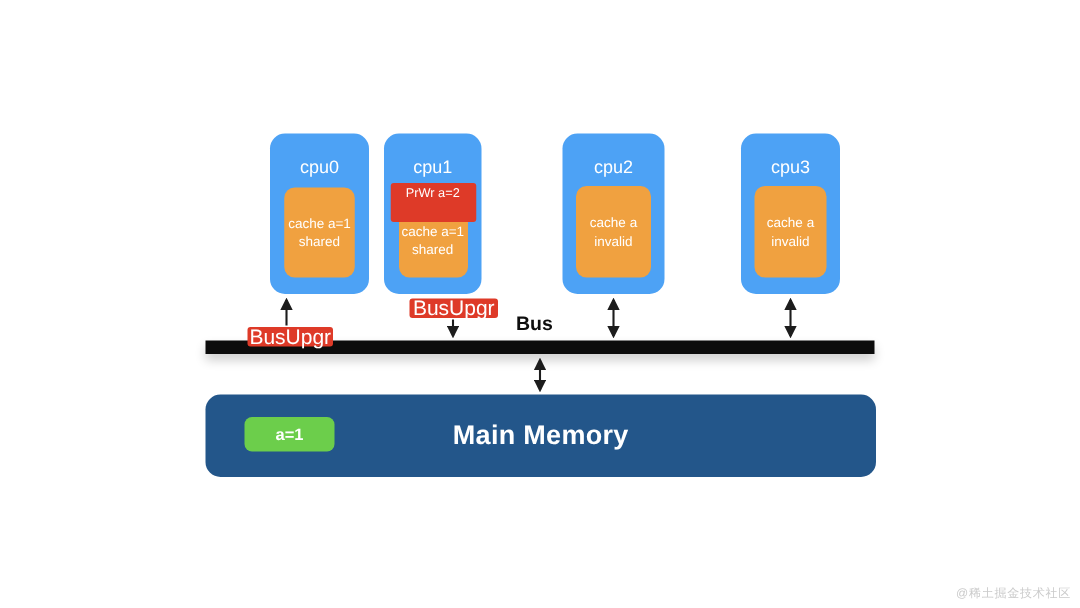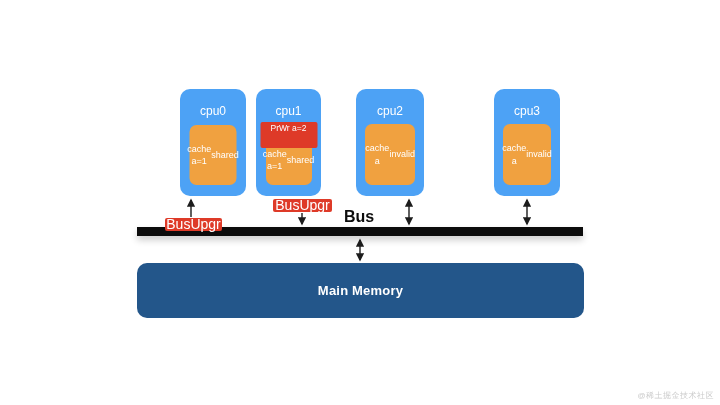--- a/index.html
+++ b/index.html
@@ -18,56 +18,56 @@
   }
   .cpu-name{
     position:absolute;top:15px;left:0;right:0;
     text-align:center;color:#ffffff;font-size:12px;
   }
   .cache-box{
     position:absolute;left:50%;transform:translateX(-50%);
     background:var(--cache-orange,#F0A140);
     border-radius:7px;color:#ffffff;
     font-size:9px;line-height:12.5px;
-    display:flex;align-items:center;justify-content:center;
+    display:flex;flex-direction:column;align-items:center;justify-content:center;
     text-align:center;
   }
   .action-tag{
     position:absolute;left:50%;transform:translateX(-50%);
     background:var(--alert-red,#DE3A28);
     color:#ffffff;font-size:8.5px;line-height:13px;height:26px;
     text-align:center;border-radius:2px;z-index:2;
   }
 
   
   .bus-bar{
     position:absolute;left:137px;top:227px;width:446px;height:9px;
     background:var(--bus-black,#0C0C0C);z-index:2;
     box-shadow:0 4px 7px rgba(0,0,0,0.20);
   }
   .bus-label{
     position:absolute;left:344px;top:208px;
-    font-size:16px;font-weight:bold;color:#0e0e0e;z-index:3;
+    font-size:13px;font-weight:bold;color:#0e0e0e;z-index:3;
   }
   .bus-tag{
     position:absolute;background:var(--alert-red,#DE3A28);
     color:#ffffff;font-size:14px;text-align:center;
     border-radius:2px;z-index:4;height:13px;line-height:13px;
   }
   .bus-tag.snoop{left:165px;top:218px;width:57px;}
   .bus-tag.issue{left:273px;top:199px;width:59px;}
 
   
   .memory-box{
     position:absolute;left:137px;top:263px;width:447px;height:55px;
     background:var(--memory-navy,#23568A);border-radius:10px;
   }
   .memory-label{
     position:absolute;inset:0;display:flex;align-items:center;justify-content:center;
-    color:#ffffff;font-size:13px;font-weight:600;letter-spacing:.2px;
+    color:#ffffff;font-size:18px;font-weight:600;letter-spacing:.2px;
   }
   .value-chip{
     position:absolute;left:26px;top:15px;width:60px;height:23px;
     background:var(--value-green,#6CCE4B);border-radius:5px;
     color:#ffffff;font-size:11px;font-weight:600;
     display:flex;align-items:center;justify-content:center;z-index:2;
   }
 
   
   .arrow-layer{position:absolute;left:0;top:0;width:720px;height:405px;z-index:3;pointer-events:none;}
@@ -93,21 +93,21 @@
 
   <div class="cpu-card" style="left:256px;width:65px;">
     <div class="cpu-name">cpu1</div>
     <div class="action-tag" style="top:33px;width:57px;">PrWr a=2</div>
     <div class="cache-box" style="top:46px;width:46px;height:50px;">
       <span>cache a=1</span>
       <span>shared</span>
     </div>
   </div>
 
-  <div class="cpu-card" style="left:356px;width:68px;">
+  <div class="cpu-card" style="left:375px;width:68px;">
     <div class="cpu-name">cpu2</div>
     <div class="cache-box" style="top:35px;width:50px;height:61px;">
       <span>cache a</span>
       <span>invalid</span>
     </div>
   </div>
 
   <div class="cpu-card" style="left:494px;width:66px;">
     <div class="cpu-name">cpu3</div>
     <div class="cache-box" style="top:35px;width:48px;height:61px;">
@@ -130,16 +130,17 @@
     </defs>
     <line x1="191" y1="217" x2="191" y2="200" marker-end="url(#ah)"></line>
     <line x1="302" y1="213" x2="302" y2="224" marker-end="url(#ah)"></line>
     <line x1="409" y1="200" x2="409" y2="224" marker-start="url(#ah)" marker-end="url(#ah)"></line>
     <line x1="527" y1="200" x2="527" y2="224" marker-start="url(#ah)" marker-end="url(#ah)"></line>
     <line x1="360" y1="240" x2="360" y2="260" marker-start="url(#ah)" marker-end="url(#ah)"></line>
   </svg>
 
   <div class="memory-box">
     <div class="memory-label">Main Memory</div>
+    <div class="value-chip">a=1</div>
   </div>
 
   <div class="watermark">@稀土掘金技术社区</div>
 </div>
 
 </body></html>

